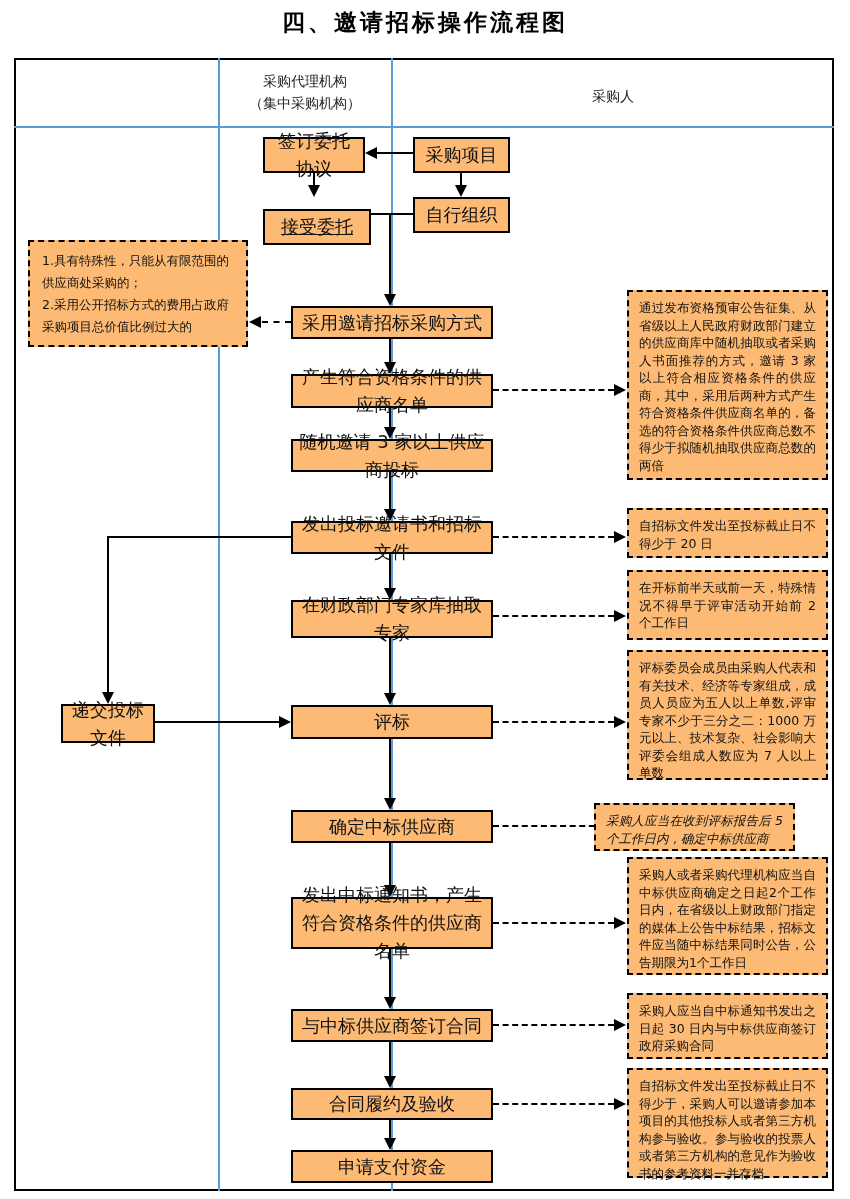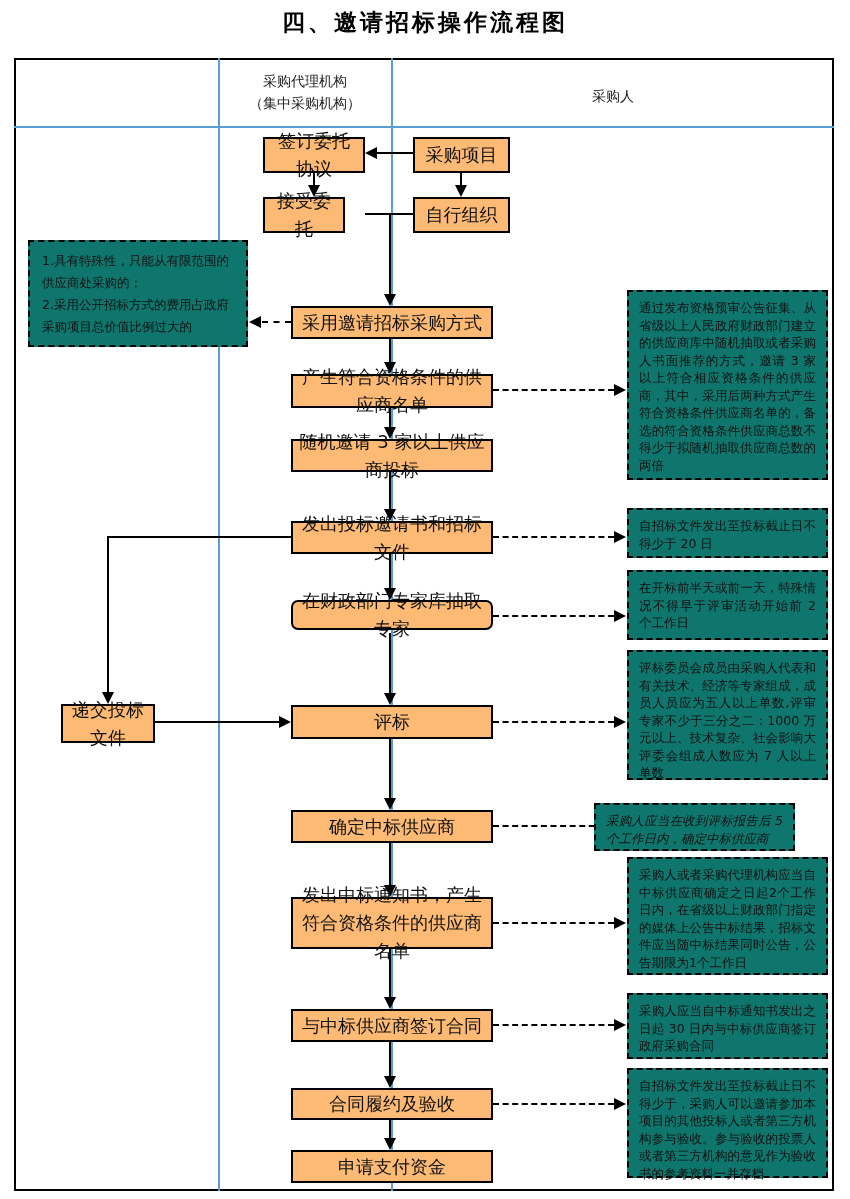--- a/index.html
+++ b/index.html
@@ -18,21 +18,21 @@
   }
   .lane-divider { position:absolute; width:2px; background:#5b9bd5; }
   .lane-rule   { position:absolute; height:2px; background:#5b9bd5; }
   .lane-header { position:absolute; text-align:center; font-size:14px; color:#222; line-height:1.6; }
   .node {
     position:absolute; border:2px solid #000; background:#fdba74; box-sizing:border-box;
     display:flex; align-items:center; justify-content:center; text-align:center;
     font-size:18px; line-height:1.55; color:#111; padding:2px 6px;
   }
   .dashedbox {
-    position:absolute; border:2px dashed #000; background:#0f766e; box-sizing:border-box;
+    position:absolute; border:2px dashed #000; background:#fdba74; box-sizing:border-box;
     font-size:12.5px; line-height:17.5px; color:#111; padding:7px 10px; text-align:justify;
   }
   .dashedbox.leftnote { line-height:22px; white-space:pre-line; text-align:left; font-size:12.5px; padding:8px 12px; }
   .lnv   { position:absolute; width:2px; background:#000; }
   .lnh   { position:absolute; height:2px; background:#000; }
   .dashh { position:absolute; height:0; border-top:2px dashed #000; }
   .ah-d { position:absolute; width:0; height:0; border-left:6px solid transparent; border-right:6px solid transparent; border-top:12px solid #000; }
   .ah-l { position:absolute; width:0; height:0; border-top:6px solid transparent; border-bottom:6px solid transparent; border-right:12px solid #000; }
   .ah-r { position:absolute; width:0; height:0; border-top:6px solid transparent; border-bottom:6px solid transparent; border-left:12px solid #000; }
 </style>
@@ -128,27 +128,27 @@
   <div class="ah-r" style="left:614px; top:917px;"></div>
 
   <div class="dashh" style="left:493px; top:1024px; width:121px;"></div>
   <div class="ah-r" style="left:614px; top:1019px;"></div>
 
   <div class="dashh" style="left:493px; top:1103px; width:121px;"></div>
   <div class="ah-r" style="left:614px; top:1098px;"></div>
 
   <div class="node" style="left:263px; top:137px; width:102px; height:36px;">签订委托协议</div>
   <div class="node" style="left:413px; top:137px; width:97px; height:36px;">采购项目</div>
-  <div class="node" style="left:263px; top:197px; width:82px; height:36px;">接受委托</div>
+  <div class="node" style="left:263px; top:209px; width:108px; height:36px;text-decoration:underline;">接受委托</div>
   <div class="node" style="left:413px; top:197px; width:97px; height:36px;">自行组织</div>
   <div class="node" style="left:291px; top:306px; width:202px; height:33px;">采用邀请招标采购方式</div>
   <div class="node" style="left:291px; top:374px; width:202px; height:34px;">产生符合资格条件的供应商名单</div>
   <div class="node" style="left:291px; top:439px; width:202px; height:33px;">随机邀请 3 家以上供应商投标</div>
   <div class="node" style="left:291px; top:521px; width:202px; height:33px;">发出投标邀请书和招标文件</div>
-  <div class="node" style="left:291px; top:600px; width:202px; height:30px;border-radius:7px;">在财政部门专家库抽取专家</div>
+  <div class="node" style="left:291px; top:600px; width:202px; height:38px;">在财政部门专家库抽取专家</div>
   <div class="node" style="left:61px; top:704px; width:94px; height:39px;">递交投标文件</div>
   <div class="node" style="left:291px; top:705px; width:202px; height:34px;">评标</div>
   <div class="node" style="left:291px; top:810px; width:202px; height:33px;">确定中标供应商</div>
   <div class="node" style="left:291px; top:897px; width:202px; height:52px;">发出中标通知书，产生符合资格条件的供应商名单</div>
   <div class="node" style="left:291px; top:1009px; width:202px; height:33px;">与中标供应商签订合同</div>
   <div class="node" style="left:291px; top:1088px; width:202px; height:32px;text-align:center;">合同履约及验收</div>
   <div class="node" style="left:291px; top:1150px; width:202px; height:33px;">申请支付资金</div>
 
   <div class="dashedbox leftnote" style="left:28px; top:240px; width:220px; height:107px;">1.具有特殊性，只能从有限范围的供应商处采购的；
 2.采用公开招标方式的费用占政府采购项目总价值比例过大的</div>

